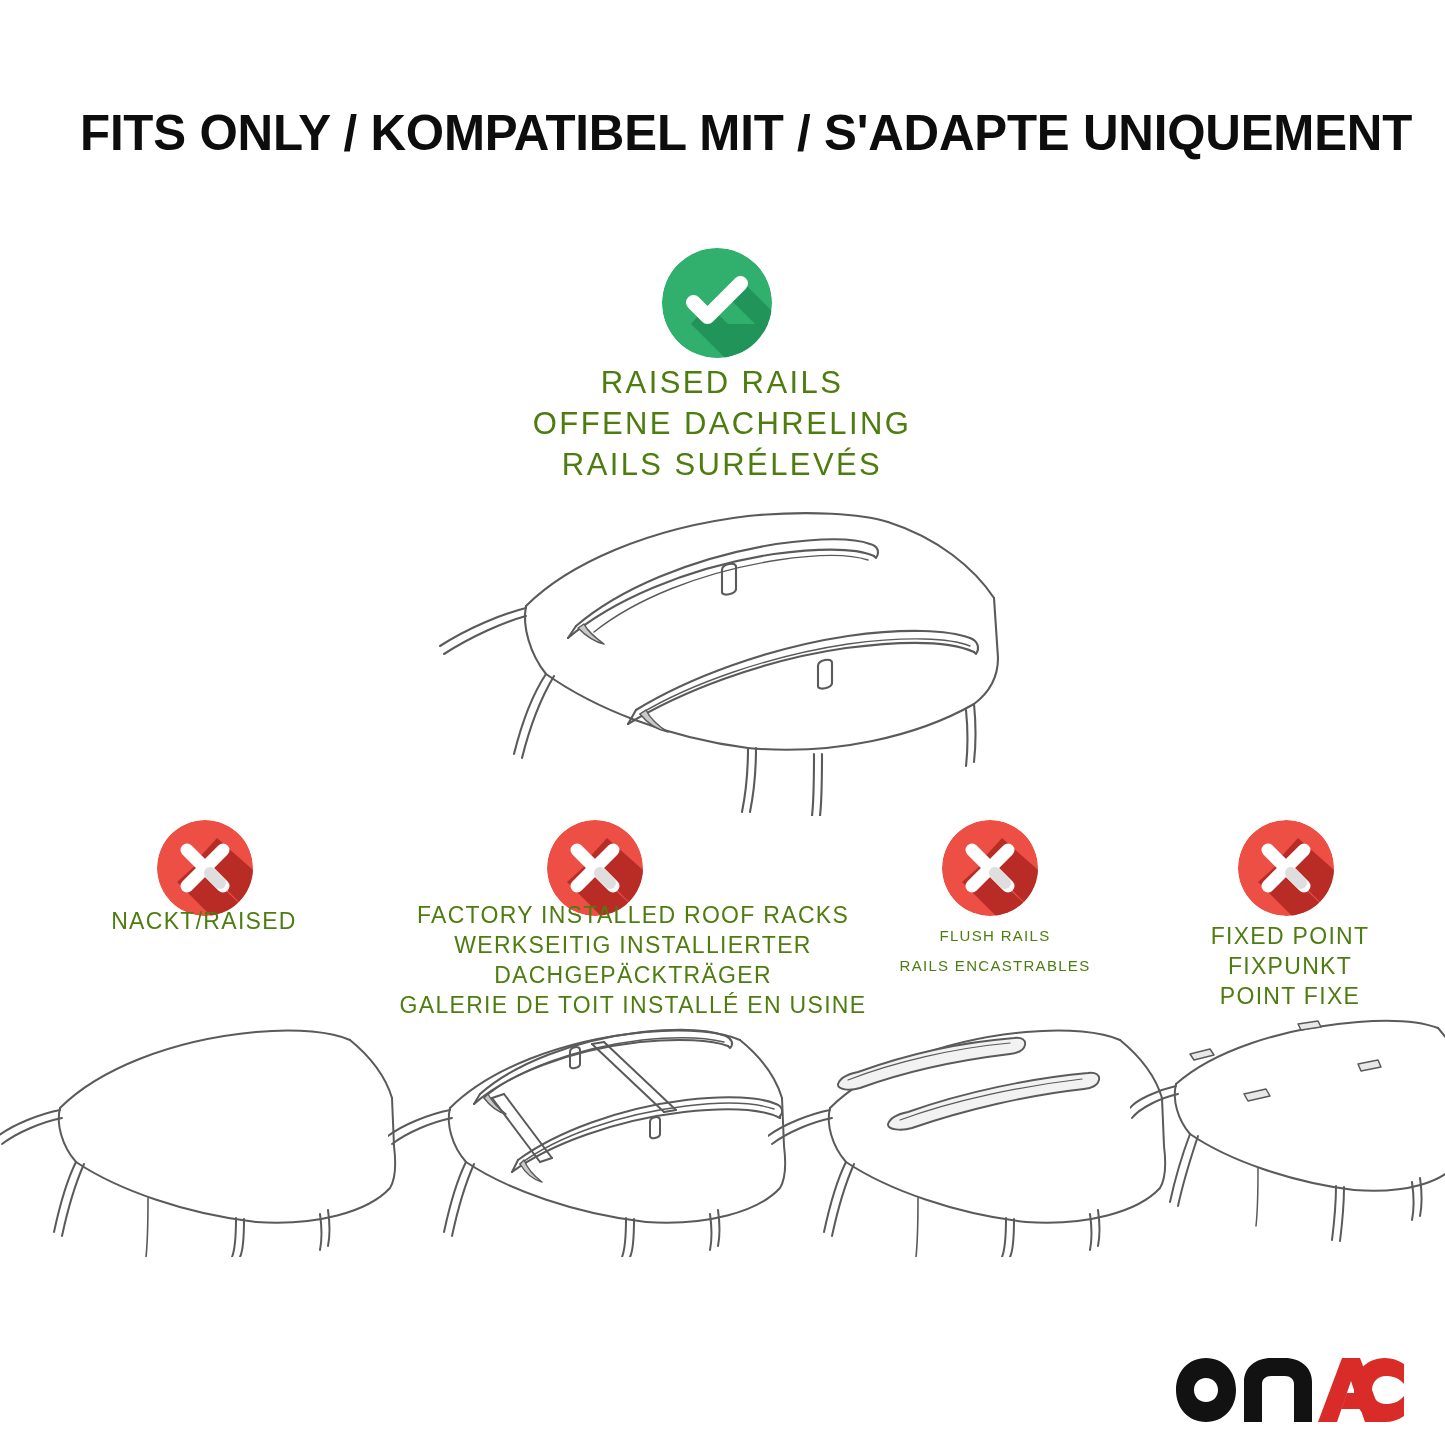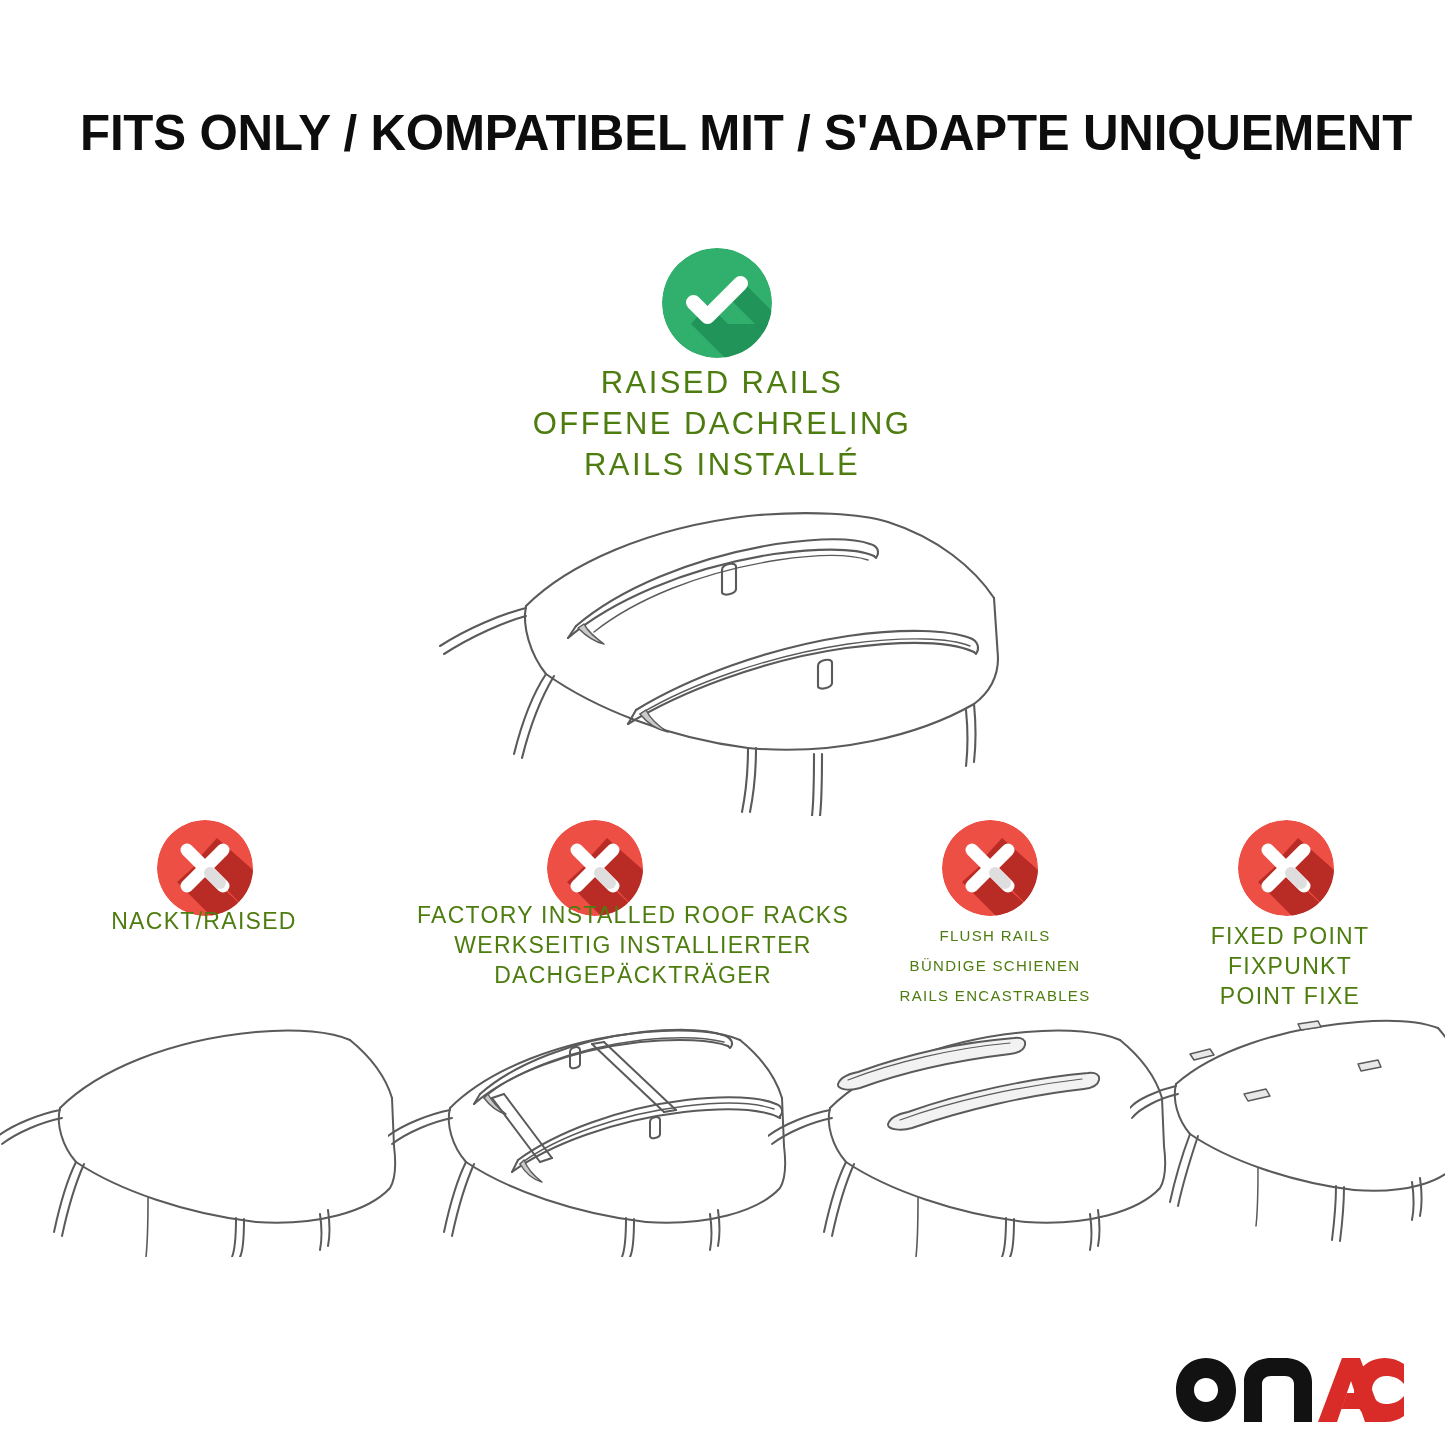--- a/index.html
+++ b/index.html
@@ -112,21 +112,21 @@
       <path d="M46 56 L66 76 L110 76 L110 110 L63 110 L29 76 Z" fill="#1f9159" opacity="0.92"></path>
       <path d="M80 33 L110 63 L110 93 L68 51 Z" fill="#1f9159" opacity="0.92"></path>
 
       <path d="M31.5 54.5 L45.5 68.5 L78.5 35.5" fill="none" stroke="#ffffff" stroke-width="15" stroke-linecap="round" stroke-linejoin="round"></path>
     </svg>
   </div>
 
   <div class="caption" id="ok-caption">
     <span class="line">RAISED RAILS</span>
     <span class="line">OFFENE DACHRELING</span>
-    <span class="line">RAILS INSTALLÉ</span>
+    <span class="line">RAILS SURÉLEVÉS</span>
   </div>
 
   <div class="roof" id="roof-main">
     <svg viewBox="0 0 610 330" xmlns="http://www.w3.org/2000/svg" fill="none" stroke="#5a5a5a" stroke-width="2.1" stroke-linecap="round" stroke-linejoin="round">
 
       <path d="M108 120 C150 78 230 42 330 30 C392 24 444 28 470 36"></path>
       <path d="M470 36 C520 52 556 82 576 112"></path>
       <path d="M108 120 C104 140 112 168 128 188"></path>
       <path d="M128 188 C176 222 250 252 330 262"></path>
       <path d="M330 262 C416 270 500 250 556 218 C572 206 580 190 580 172 L576 112"></path>
@@ -212,20 +212,21 @@
       <path d="M30 30 L66 66" stroke="#ffffff" stroke-width="13" stroke-linecap="round"></path>
       <path d="M66 30 L30 66" stroke="#ffffff" stroke-width="13" stroke-linecap="round"></path>
       <path d="M53 53 L63 63" stroke="#dedede" stroke-width="12" stroke-linecap="round"></path>
     </svg>
   </div>
 
   <div class="caption no-caption" id="no-caption-1">
     <span class="line">FACTORY INSTALLED ROOF RACKS</span>
     <span class="line">WERKSEITIG INSTALLIERTER</span>
     <span class="line">DACHGEPÄCKTRÄGER</span>
+    <span class="line">GALERIE DE TOIT INSTALLÉ EN USINE</span>
   </div>
 
   <div class="roof roof-small" id="roof-1">
     <svg viewBox="0 0 400 245" xmlns="http://www.w3.org/2000/svg" fill="none" stroke="#5a5a5a" stroke-width="2" stroke-linecap="round" stroke-linejoin="round">
 
       <path d="M62 96 C100 58 172 28 258 20 C300 16 334 20 352 28"></path>
       <path d="M352 28 C374 46 388 66 394 86"></path>
       <path d="M62 96 C58 112 64 134 78 150"></path>
       <path d="M78 150 C120 178 188 202 258 210"></path>
       <path d="M258 210 C318 214 370 200 392 176 C398 166 398 150 396 134 L394 86"></path>
@@ -274,21 +275,20 @@
       <path d="M40 40 L96 96 L96 50 L60 18 Z" fill="#b32822" opacity="0.9"></path>
       <path d="M20 62 L54 96 L96 96 L40 44 Z" fill="#b32822" opacity="0.9"></path>
       <path d="M30 30 L66 66" stroke="#ffffff" stroke-width="13" stroke-linecap="round"></path>
       <path d="M66 30 L30 66" stroke="#ffffff" stroke-width="13" stroke-linecap="round"></path>
       <path d="M53 53 L63 63" stroke="#dedede" stroke-width="12" stroke-linecap="round"></path>
     </svg>
   </div>
 
   <div class="caption no-caption" id="no-caption-2">
     <span class="line">FLUSH RAILS</span>
-    <span class="line">BÜNDIGE SCHIENEN</span>
     <span class="line">RAILS ENCASTRABLES</span>
   </div>
 
   <div class="roof roof-small" id="roof-2">
     <svg viewBox="0 0 400 245" xmlns="http://www.w3.org/2000/svg" fill="none" stroke="#5a5a5a" stroke-width="2" stroke-linecap="round" stroke-linejoin="round">
       <path d="M62 96 C100 58 172 28 258 20 C300 16 334 20 352 28"></path>
       <path d="M352 28 C374 46 388 66 394 86"></path>
       <path d="M62 96 C58 112 64 134 78 150"></path>
       <path d="M78 150 C120 178 188 202 258 210"></path>
       <path d="M258 210 C318 214 370 200 392 176 C398 166 398 150 396 134 L394 86"></path>

